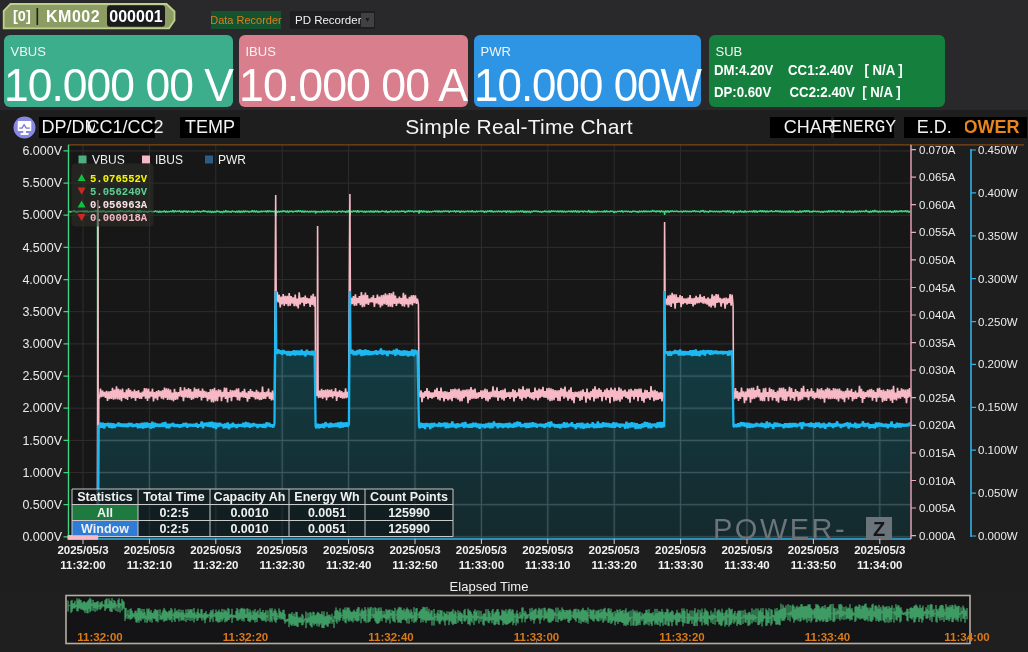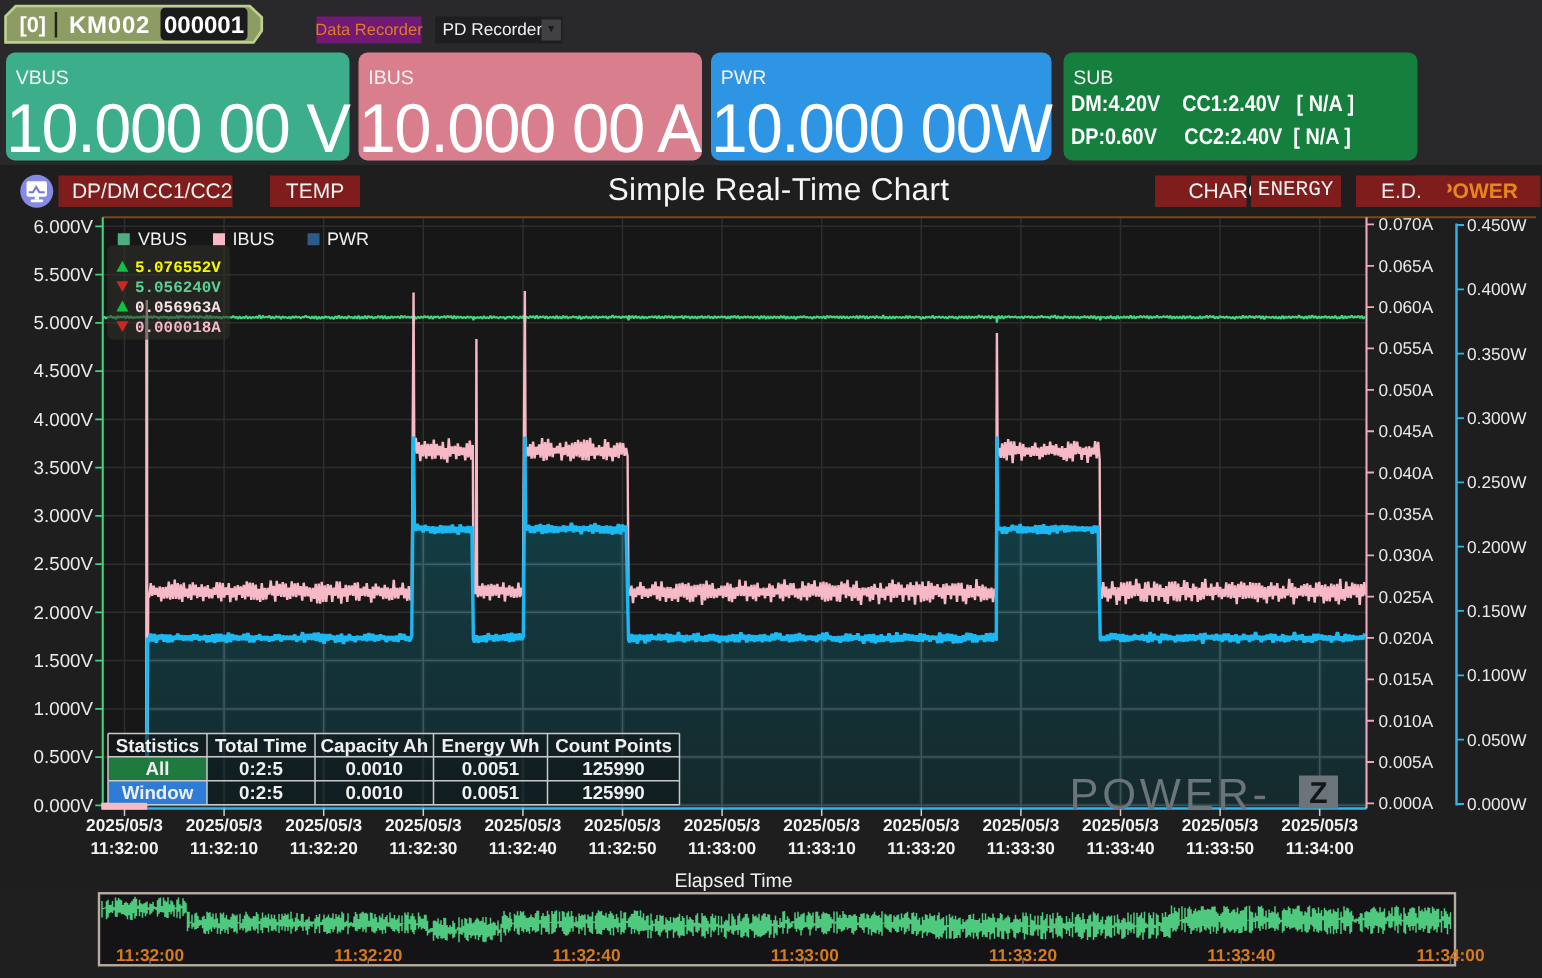--- a/index.html
+++ b/index.html
@@ -5,39 +5,39 @@
   font-family:"Liberation Sans", sans-serif; }
 .abs { position:absolute; }
 #topbar { left:0; top:0; width:1028px; height:34px; background:#29292b; }
 #tabrow { left:0; top:110px; width:1028px; height:30px; background:#1e1e1f; }
 #chartbg { left:0; top:140px; width:1028px; height:460px; background:#1e1e1f; }
 #botbg { left:0; top:593px; width:1028px; height:59px; background:#1f1f20; }
 .panel { position:absolute; top:35px; height:72px; border-radius:6px; color:#fff; }
 .plabel { position:absolute; left:6.5px; top:9px; font-size:13px; color:#f4f4f4; }
 .pnum { position:absolute; left:0px; bottom:-5px; font-size:46px; white-space:nowrap;
   color:#fff; transform-origin:left bottom; letter-spacing:-1px; }
-.tbtn { position:absolute; top:117px; height:20.5px; background:#7f1d1d; color:#f2f2f2;
-  font-size:14px; display:flex; align-items:center; justify-content:center; }
+.tbtn { position:absolute; top:117px; height:20.5px; background:#000000; color:#f2f2f2;
+  font-size:18px; display:flex; align-items:center; justify-content:center; }
 </style></head>
 <body>
 <div class="abs" id="topbar"></div>
 <div class="abs" id="tabrow"></div>
 <div class="abs" id="chartbg"></div>
 <div class="abs" id="botbg"></div>
 
 <svg class="abs" style="left:0;top:0" width="180" height="32">
  <path d="M10.5 4 L166.5 4 L174.5 11.5 L174.5 20.5 L169 28.3 L3.7 28.3 L3.7 10.8 Z" fill="#8c9c62" stroke="#bed08f" stroke-width="1.8"></path>
  <text x="13" y="21" font-size="14.5" font-weight="bold" fill="#fff">[0]</text>
  <rect x="36.5" y="8" width="1.6" height="17" fill="#20231a"></rect>
  <text x="46" y="21.8" font-size="16" font-weight="bold" fill="#fff" letter-spacing="0.5">KM002</text>
  <rect x="107" y="5.2" width="58" height="21.6" rx="3" fill="#1b1b1d"></rect>
  <text x="136" y="21.8" text-anchor="middle" font-size="16" font-weight="bold" fill="#fff">000001</text>
 </svg>
 
-<div class="abs" style="left:211px;top:11px;width:70px;height:17.5px;background:#701a75;
+<div class="abs" style="left:211px;top:11px;width:70px;height:17.5px;background:#14532d;
   color:#e07c1e;font-size:11px;display:flex;align-items:center;justify-content:center;white-space:nowrap;">Data Recorder</div>
 <div class="abs" style="left:290px;top:11px;width:85px;height:17.5px;background:#1e1e20;
   color:#f0f0f0;font-size:11.5px;display:flex;align-items:center;">
   <span style="padding-left:5px;">PD Recorder</span>
   <span style="position:absolute;right:1px;top:1.5px;width:13px;height:14.5px;background:#414144;
     display:flex;align-items:center;justify-content:center;font-size:7px;color:#1a1a1a;">▼</span>
 </div>
 
 <div class="panel" style="left:4px;width:229px;background:#3dae8b;">
   <div class="plabel">VBUS</div>

